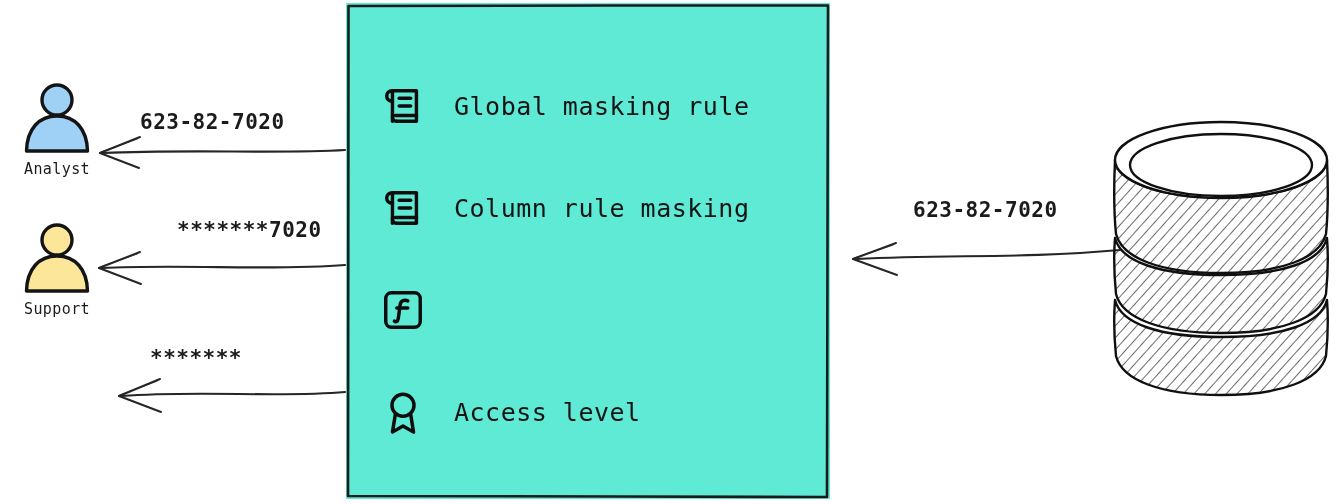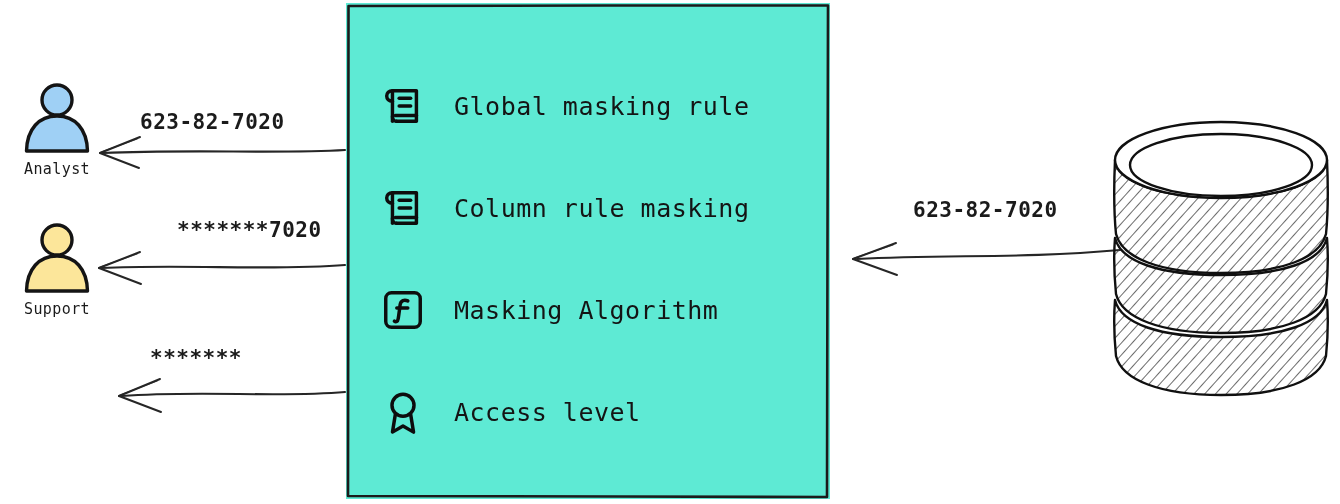--- a/index.html
+++ b/index.html
@@ -224,21 +224,20 @@
 
       <li class="policy-item">
         <svg class="policy-icon" viewBox="0 0 48 48" xmlns="http://www.w3.org/2000/svg">
           <g fill="none" stroke="#0d0d0d" stroke-width="3.6" stroke-linecap="round" stroke-linejoin="round">
             <rect x="6" y="6" width="36" height="36" rx="6"></rect>
             <path d="M29,14.5 C25.5,12.8 21.6,13.9 21,18.6 C20.3,24 19.6,29.6 19,33
                      C18.4,36.4 16.6,37 15,35.6"></path>
             <path d="M17.5,22 L29,22"></path>
           </g>
         </svg>
-        <span class="policy-text">Masking Algorithm</span>
       </li>
 
       <li class="policy-item">
         <svg class="policy-icon" viewBox="0 0 48 48" xmlns="http://www.w3.org/2000/svg">
           <g fill="none" stroke="#0d0d0d" stroke-width="3.6" stroke-linecap="round" stroke-linejoin="round">
             <circle cx="24" cy="17" r="11.5"></circle>
             <path d="M16,26.5 L13,45 L24,38.5 L35,45 L32,26.5"></path>
           </g>
         </svg>
         <span class="policy-text">Access level</span>

